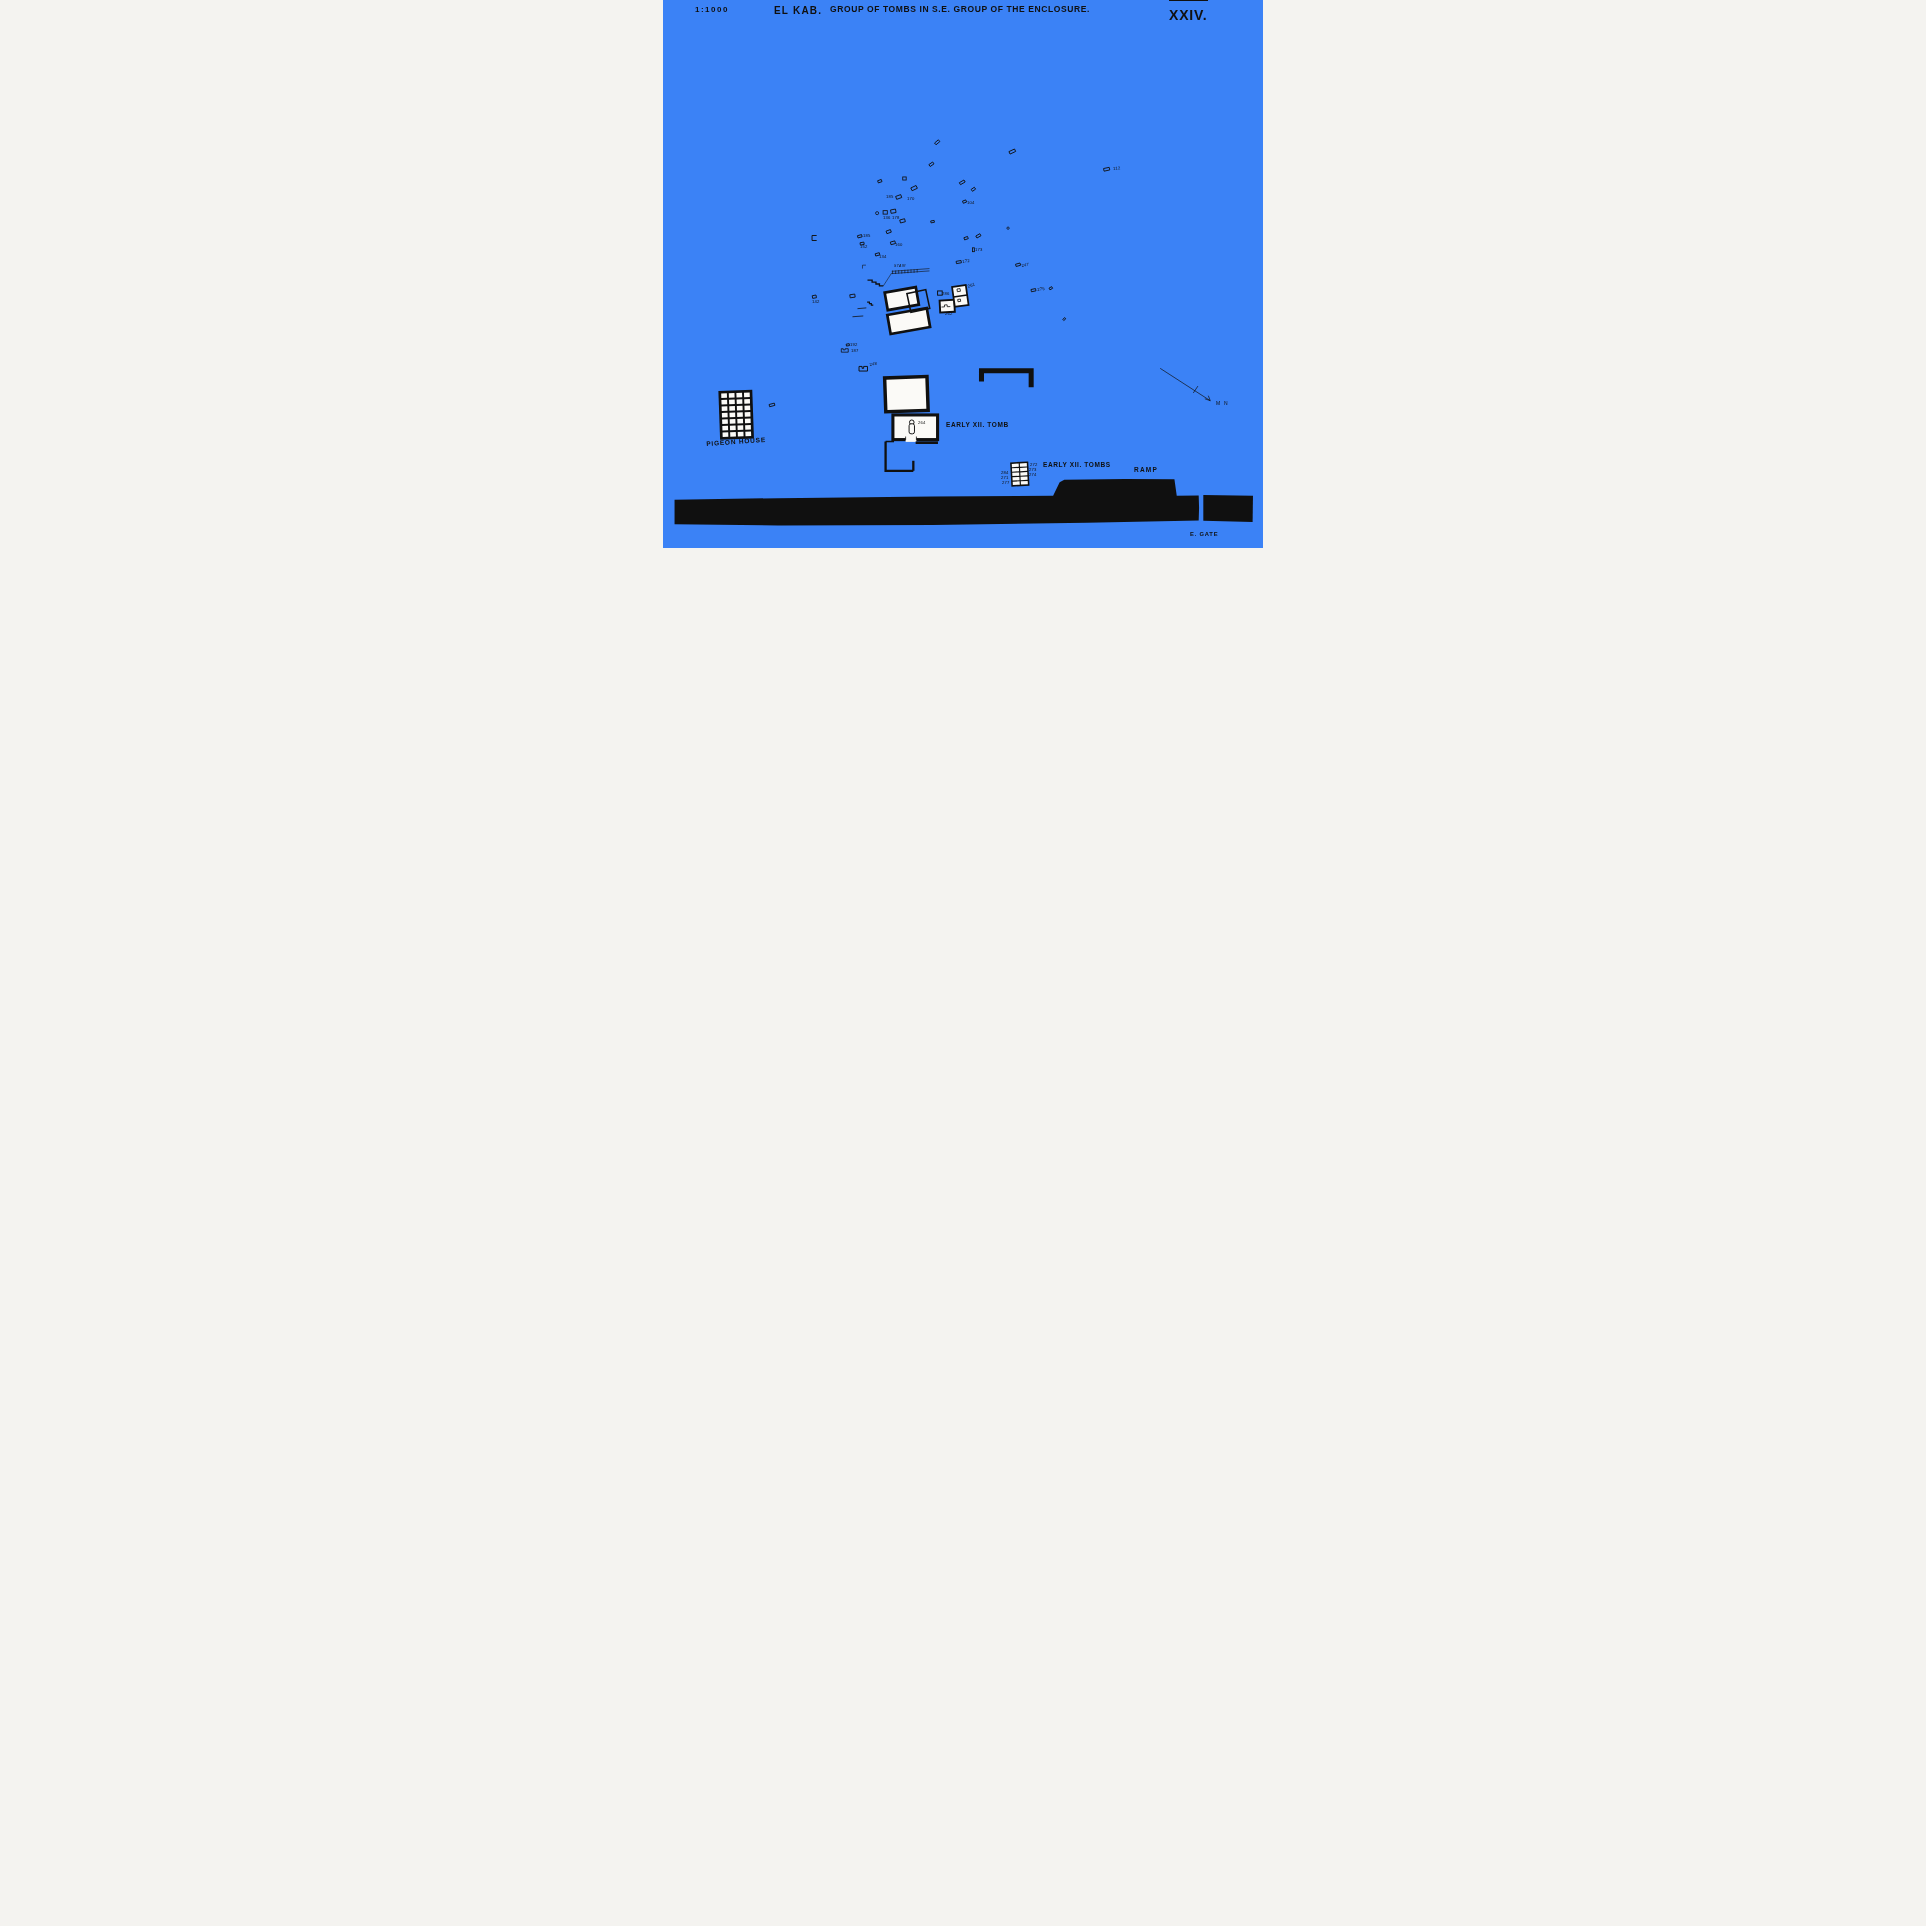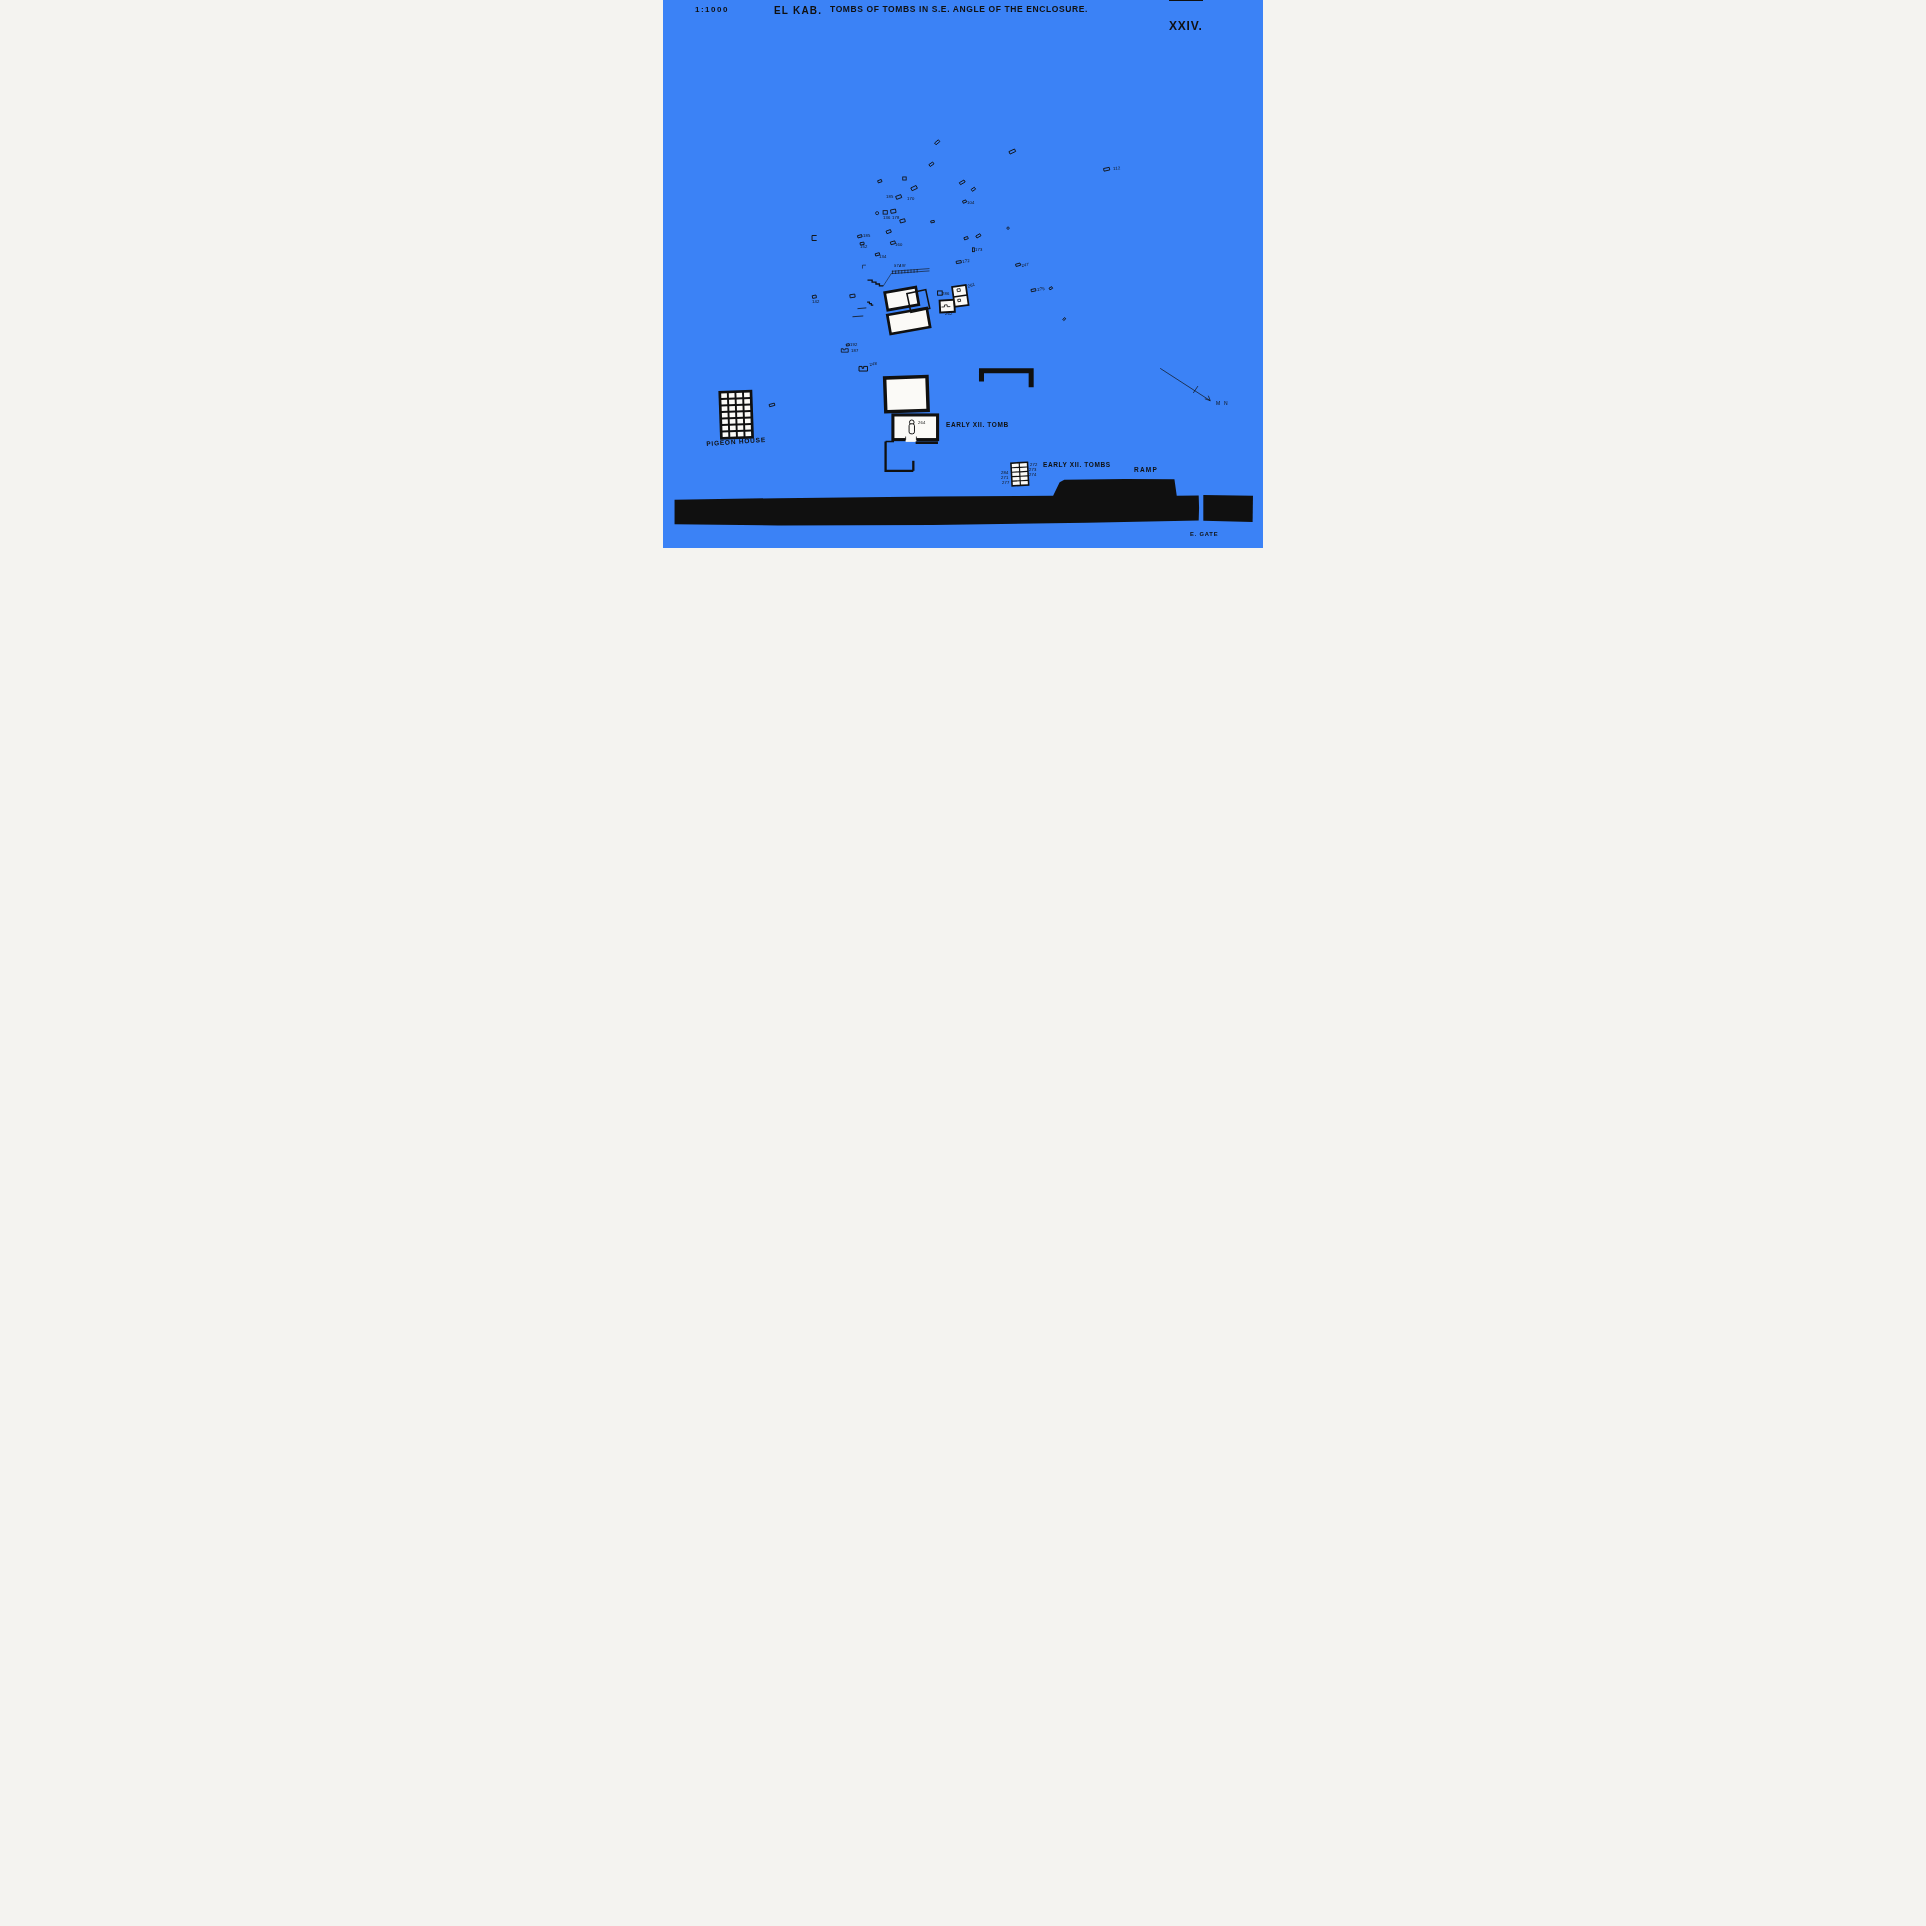--- a/index.html
+++ b/index.html
@@ -10,21 +10,21 @@
     background:#3b82f6;
     font-family:"Liberation Sans", sans-serif;
     color:#101010;
     overflow:hidden;
   }
   .plate svg{position:absolute;left:0;top:0;}
   .hdr{position:absolute;font-weight:700;white-space:nowrap;}
   #hdr-scale{left:32px;top:4.6px;font-size:8px;letter-spacing:1.5px;}
   #hdr-site{left:111px;top:4.6px;font-size:10px;letter-spacing:1.2px;}
   #hdr-title{left:167px;top:3.5px;font-size:8.5px;letter-spacing:0.6px;}
-  #hdr-plate{left:506px;top:0px;font-size:12px;letter-spacing:0.8px;border-top:1.5px solid #101010;padding-top:18px;}
+  #hdr-plate{left:506px;top:0px;font-size:14px;letter-spacing:0.8px;border-top:1.5px solid #101010;padding-top:6px;}
   .lbl{position:absolute;font-weight:700;white-space:nowrap;color:#101010;}
   #lbl-pigeon{left:43px;top:440px;font-size:6.5px;letter-spacing:0.8px;transform:rotate(-4deg);transform-origin:left top;}
   #lbl-xii-tomb{left:283px;top:421px;font-size:6.5px;letter-spacing:0.6px;}
   #lbl-xii-tombs{left:380px;top:461px;font-size:6.5px;letter-spacing:0.6px;}
   #lbl-ramp{left:471px;top:466px;font-size:6.5px;letter-spacing:1.2px;}
   #lbl-egate{left:527px;top:531px;font-size:5.8px;letter-spacing:0.8px;}
   #lbl-mn{left:553px;top:400px;font-size:5px;letter-spacing:1.2px;font-weight:400;}
   #lbl-stair{left:231px;top:264px;font-size:3.5px;letter-spacing:0.4px;font-weight:400;font-style:italic;}
   .tomb-num{
     position:absolute;font-size:4.2px;font-weight:400;letter-spacing:0.2px;
@@ -32,21 +32,21 @@
   }
   #annotations{position:absolute;left:0;top:0;width:100%;height:100%;pointer-events:none;}
 </style>
 </head>
 <body>
 
 <div class="plate">
 
   <span class="hdr" id="hdr-scale">1:1000</span>
   <span class="hdr" id="hdr-site">EL KAB.</span>
-  <span class="hdr" id="hdr-title">TOMBS OF TOMBS IN S.E. ANGLE OF THE ENCLOSURE.</span>
+  <span class="hdr" id="hdr-title">GROUP OF TOMBS IN S.E. GROUP OF THE ENCLOSURE.</span>
   <span class="hdr" id="hdr-plate">XXIV.</span>
 
   <svg width="600" height="548" viewBox="0 0 1558 1422">
     <g fill="none" stroke="#101010">
 
       <path fill="#101010" stroke="none" d="M30,1297 L300,1293 L700,1289 L1013,1287 L1030,1252 L1042,1245 L1200,1243 L1328,1244 L1334,1287 L1391,1286 L1392,1318 L1391,1351 L1100,1357 L700,1363 L300,1364 L30,1361 Z"></path>
       <path fill="#101010" stroke="none" d="M1403,1285 L1532,1287 L1531,1355 L1403,1352 Z"></path>
 
       <g stroke-width="1.8">
         <line x1="1291" y1="956" x2="1421" y2="1040"></line>

